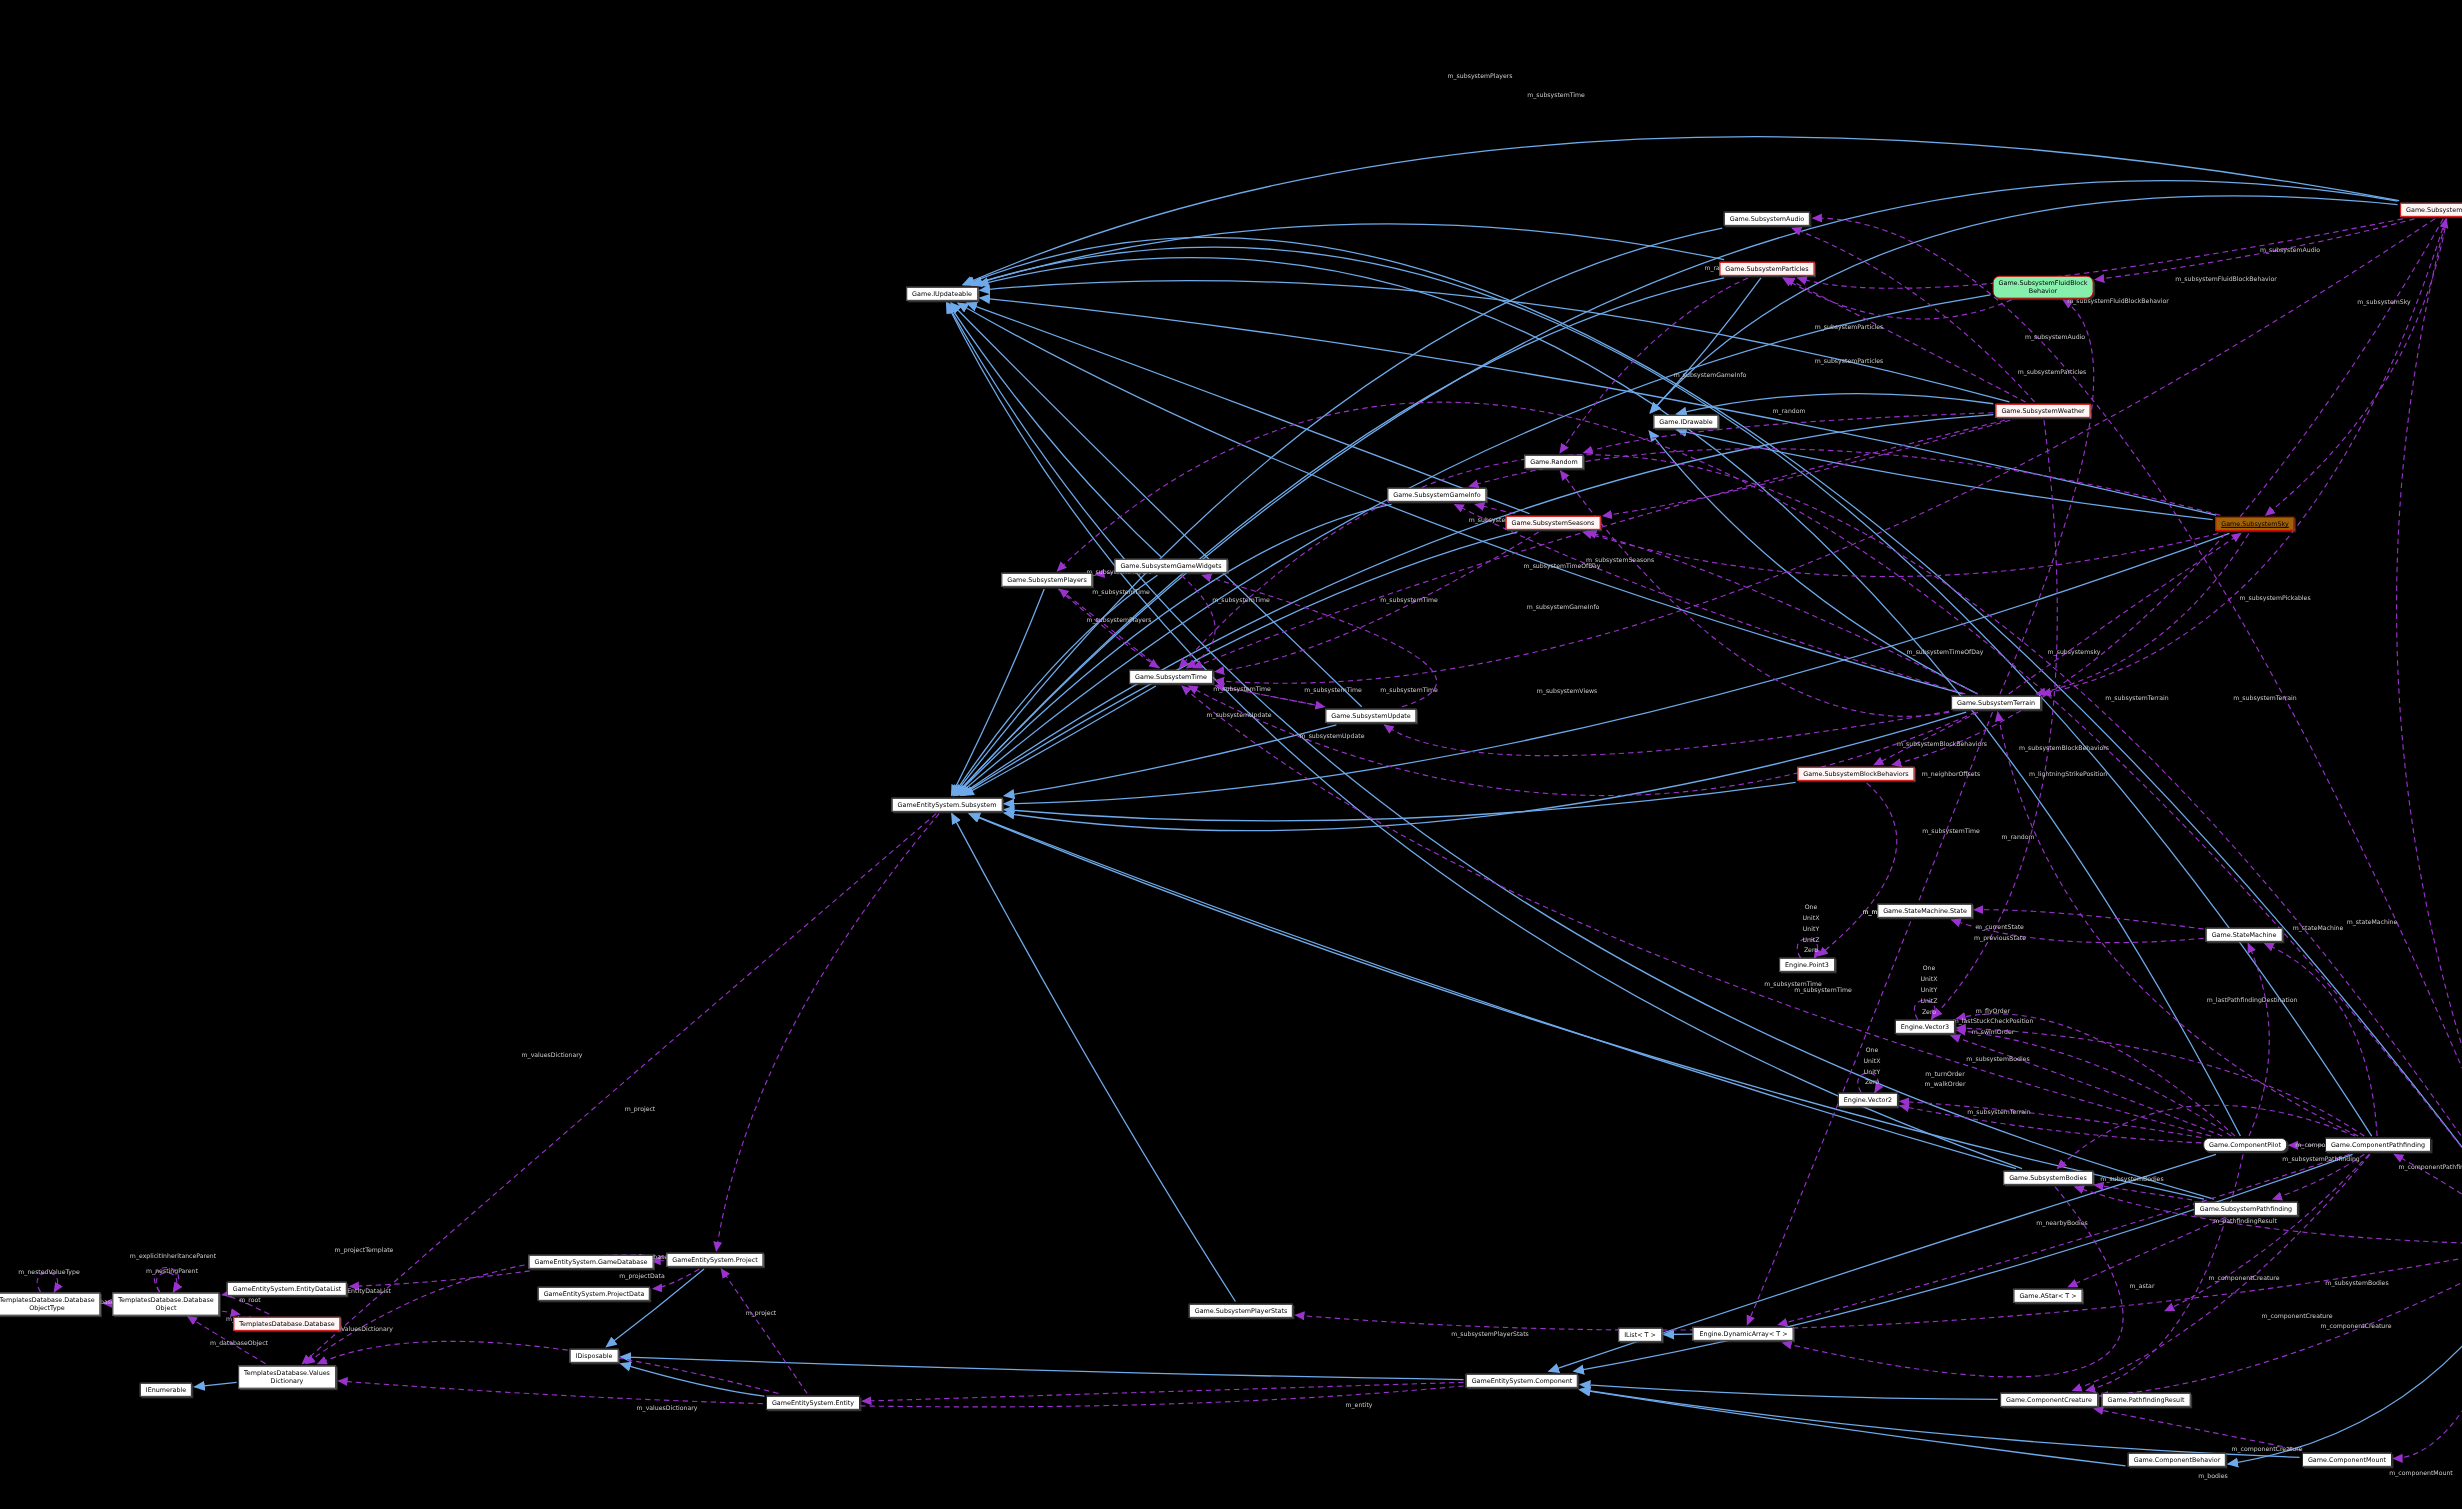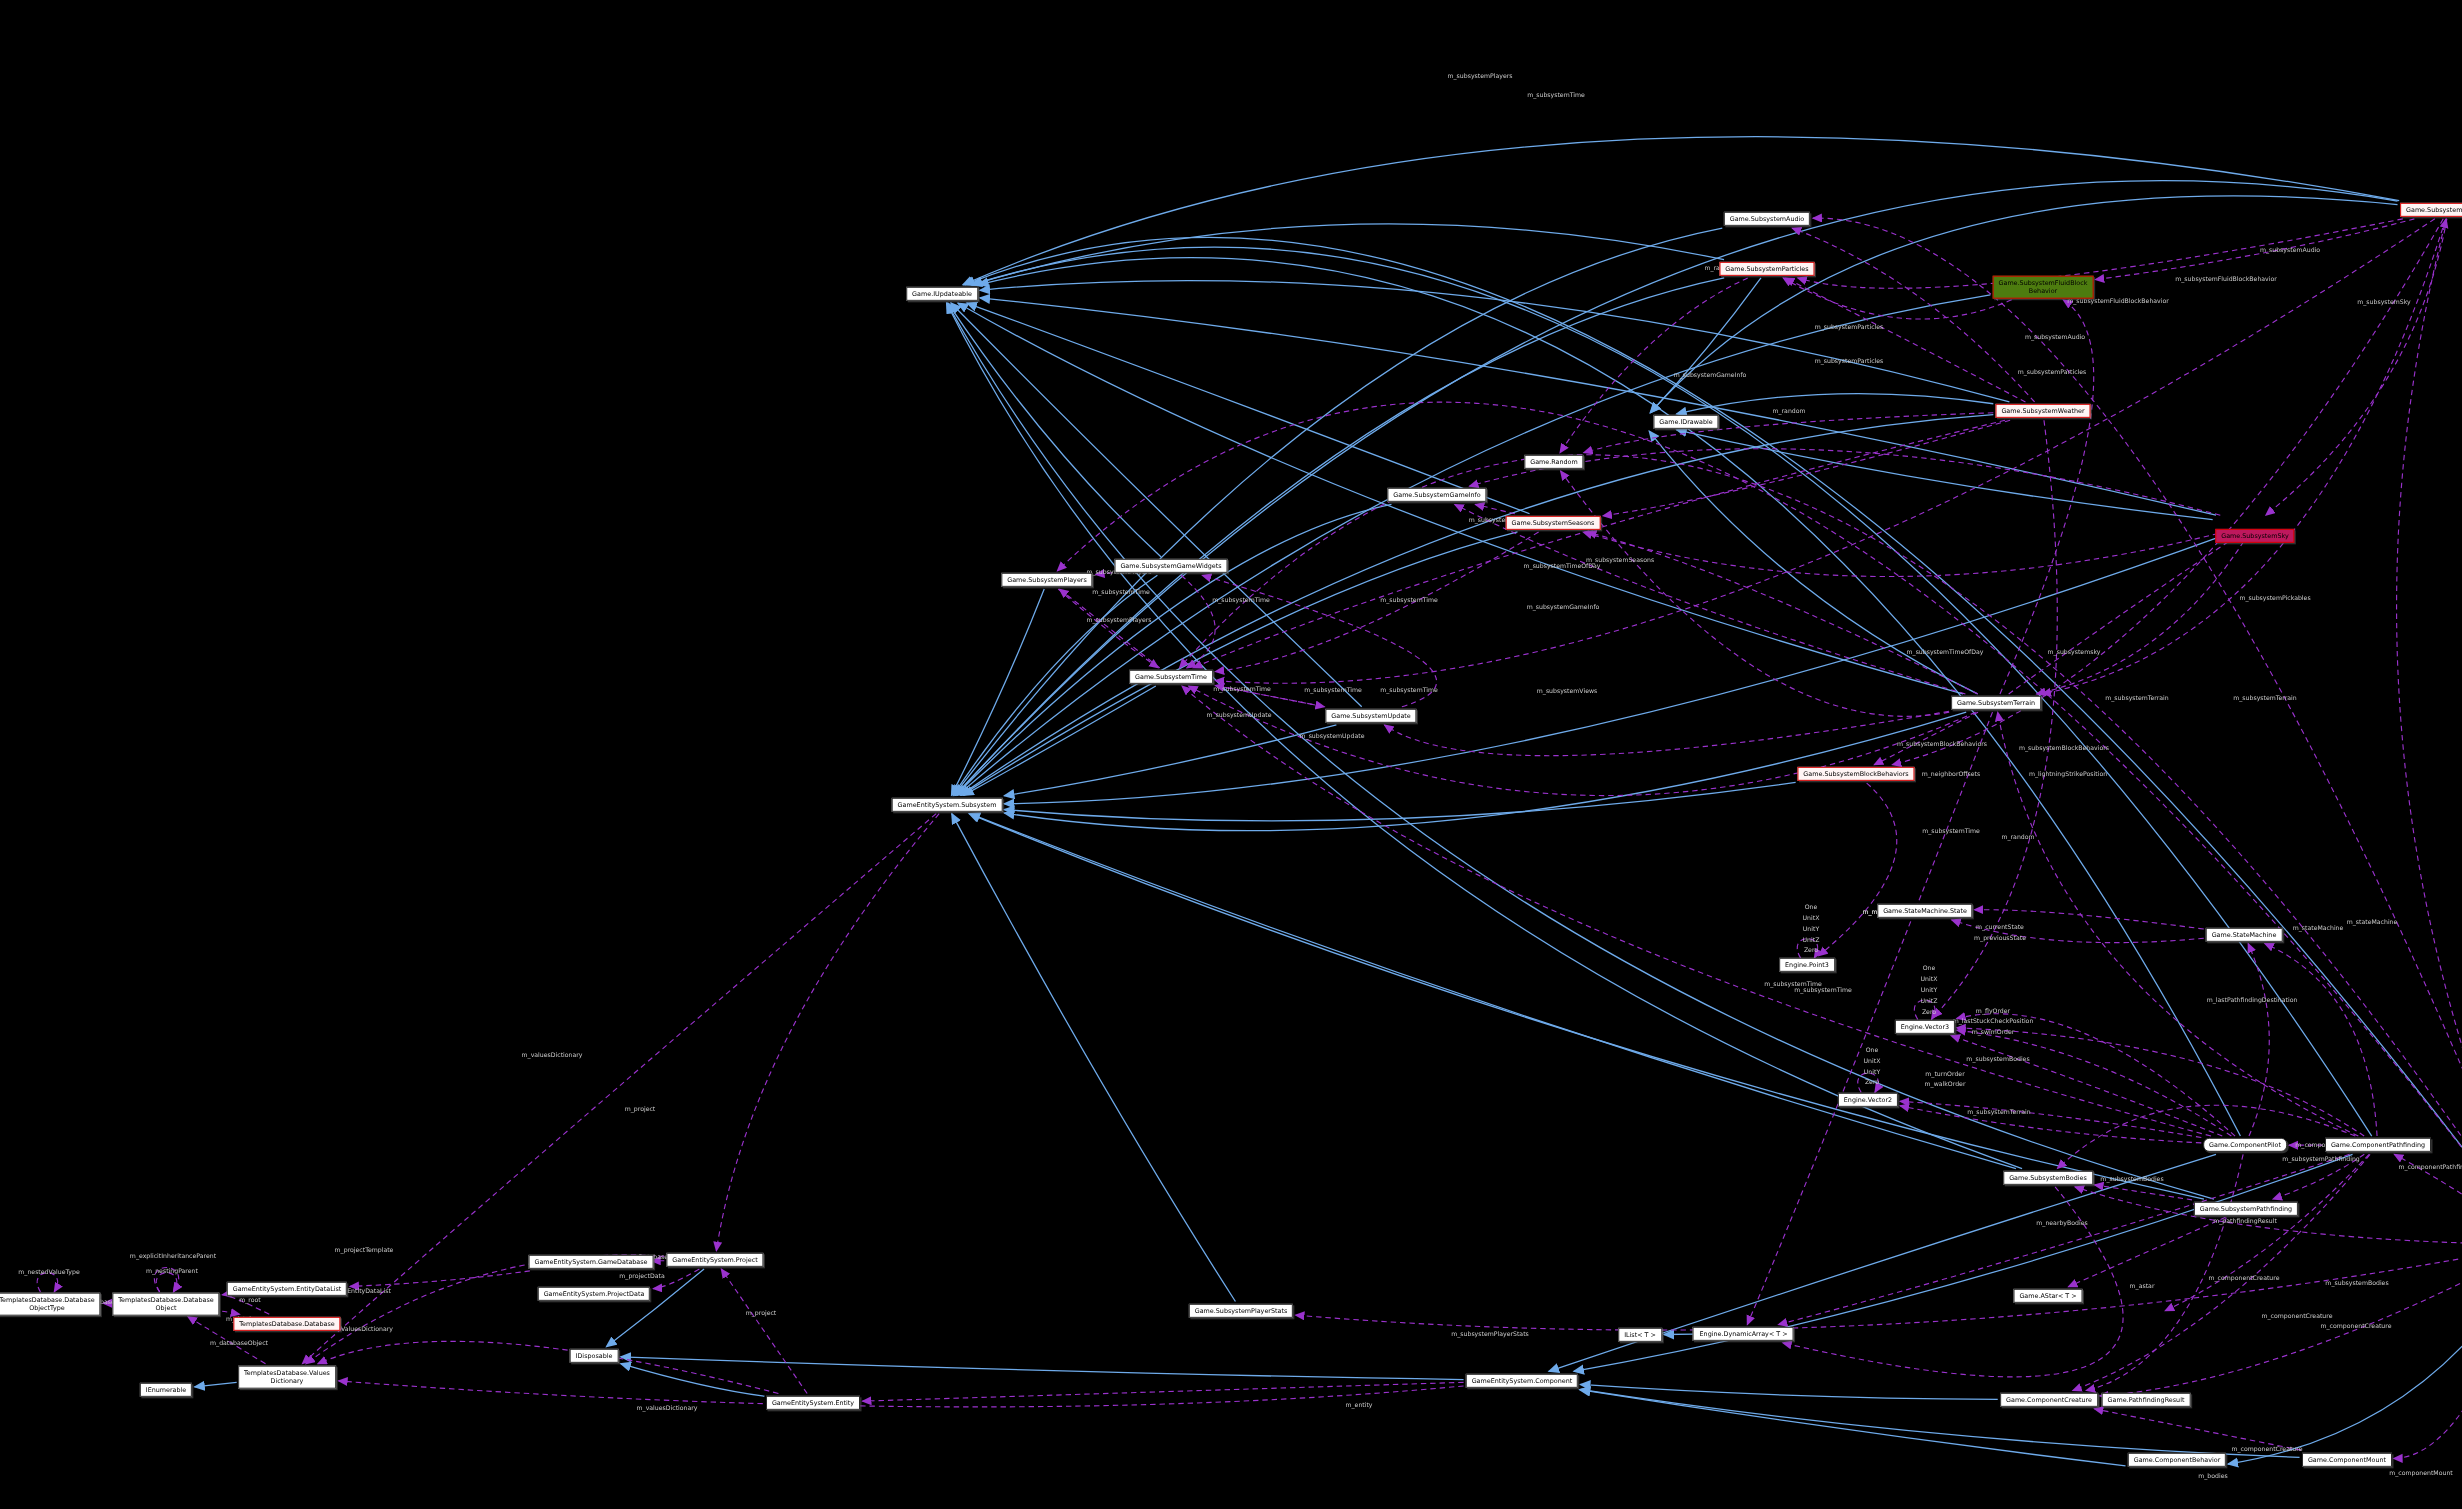--- a/index.html
+++ b/index.html
@@ -159,28 +159,28 @@
       <path d="M 323 2624 C 277 2558, 397 2558, 351 2624" fill="none" stroke="#9a32cd" stroke-width="2.3" stroke-dasharray="11 8" marker-end="url(#ap)"></path>
       <path d="M 3656 1945.5 C 3624 1893.5, 3716 1893.5, 3684 1945.5" fill="none" stroke="#9a32cd" stroke-width="2.3" stroke-dasharray="11 8" marker-end="url(#ap)"></path>
       <path d="M 3894 2070.5 C 3862 2018.5, 3954 2018.5, 3922 2070.5" fill="none" stroke="#9a32cd" stroke-width="2.3" stroke-dasharray="11 8" marker-end="url(#ap)"></path>
       <path d="M 3779 2218.5 C 3747 2166.5, 3839 2166.5, 3807 2218.5" fill="none" stroke="#9a32cd" stroke-width="2.3" stroke-dasharray="11 8" marker-end="url(#ap)"></path>
     </svg>
     <div class="node " style="left: 942px; top: 294px;">Game.IUpdateable</div>
     <div class="node " style="left: 947px; top: 805px;">GameEntitySystem.Subsystem</div>
     <div class="node red" style="left: 2449px; top: 210px; border-color: rgb(212, 0, 0); background: rgb(255, 245, 245);">Game.SubsystemPickables</div>
     <div class="node " style="left: 1767px; top: 219px;">Game.SubsystemAudio</div>
     <div class="node red" style="left: 1767px; top: 269px; border-color: rgb(212, 0, 0); background: rgb(255, 245, 245);">Game.SubsystemParticles</div>
-    <div class="node red" style="left: 2043px; top: 287px; border-color: rgb(212, 0, 0); background: #4d7c0f;">Game.SubsystemFluidBlock
+    <div class="node red" style="left: 2043px; top: 287px; border-color: rgb(212, 0, 0); background: #86efac; border-radius: 7px;">Game.SubsystemFluidBlock
 Behavior</div>
     <div class="node red" style="left: 2043px; top: 411px; border-color: rgb(212, 0, 0); background: rgb(255, 245, 245);">Game.SubsystemWeather</div>
     <div class="node " style="left: 1642px; top: 422px; margin-left: 44px;">Game.IDrawable</div>
     <div class="node " style="left: 1554px; top: 462px;">Game.Random</div>
     <div class="node " style="left: 1437px; top: 495px;">Game.SubsystemGameInfo</div>
     <div class="node red" style="left: 1553px; top: 523px; border-color: rgb(212, 0, 0); background: rgb(255, 245, 245);">Game.SubsystemSeasons</div>
-    <div class="node red" style="left: 2255px; top: 536px; border-color: rgb(212, 0, 0); background: #be185d;">Game.SubsystemSky</div>
+    <div class="node red" style="left: 2255px; top: 524px; border-color: rgb(212, 0, 0); background: #a16207; text-decoration: underline;">Game.SubsystemSky</div>
     <div class="node " style="left: 1047px; top: 580px;">Game.SubsystemPlayers</div>
     <div class="node " style="left: 1171px; top: 566px; text-align: center;">Game.SubsystemGameWidgets</div>
     <div class="node " style="left: 1171px; top: 677px;">Game.SubsystemTime</div>
     <div class="node " style="left: 1371px; top: 716px;">Game.SubsystemUpdate</div>
     <div class="node " style="left: 1996px; top: 703px;">Game.SubsystemTerrain</div>
     <div class="node red" style="left: 1856px; top: 774px; border-color: rgb(212, 0, 0); background: rgb(255, 245, 245);">Game.SubsystemBlockBehaviors</div>
     <div class="node " style="left: 1925px; top: 911px;">Game.StateMachine.State</div>
     <div class="node " style="left: 1807px; top: 965px;">Engine.Point3</div>
     <div class="node " style="left: 1925px; top: 1027px;">Engine.Vector3</div>
     <div class="node " style="left: 1868px; top: 1100px;">Engine.Vector2</div>

